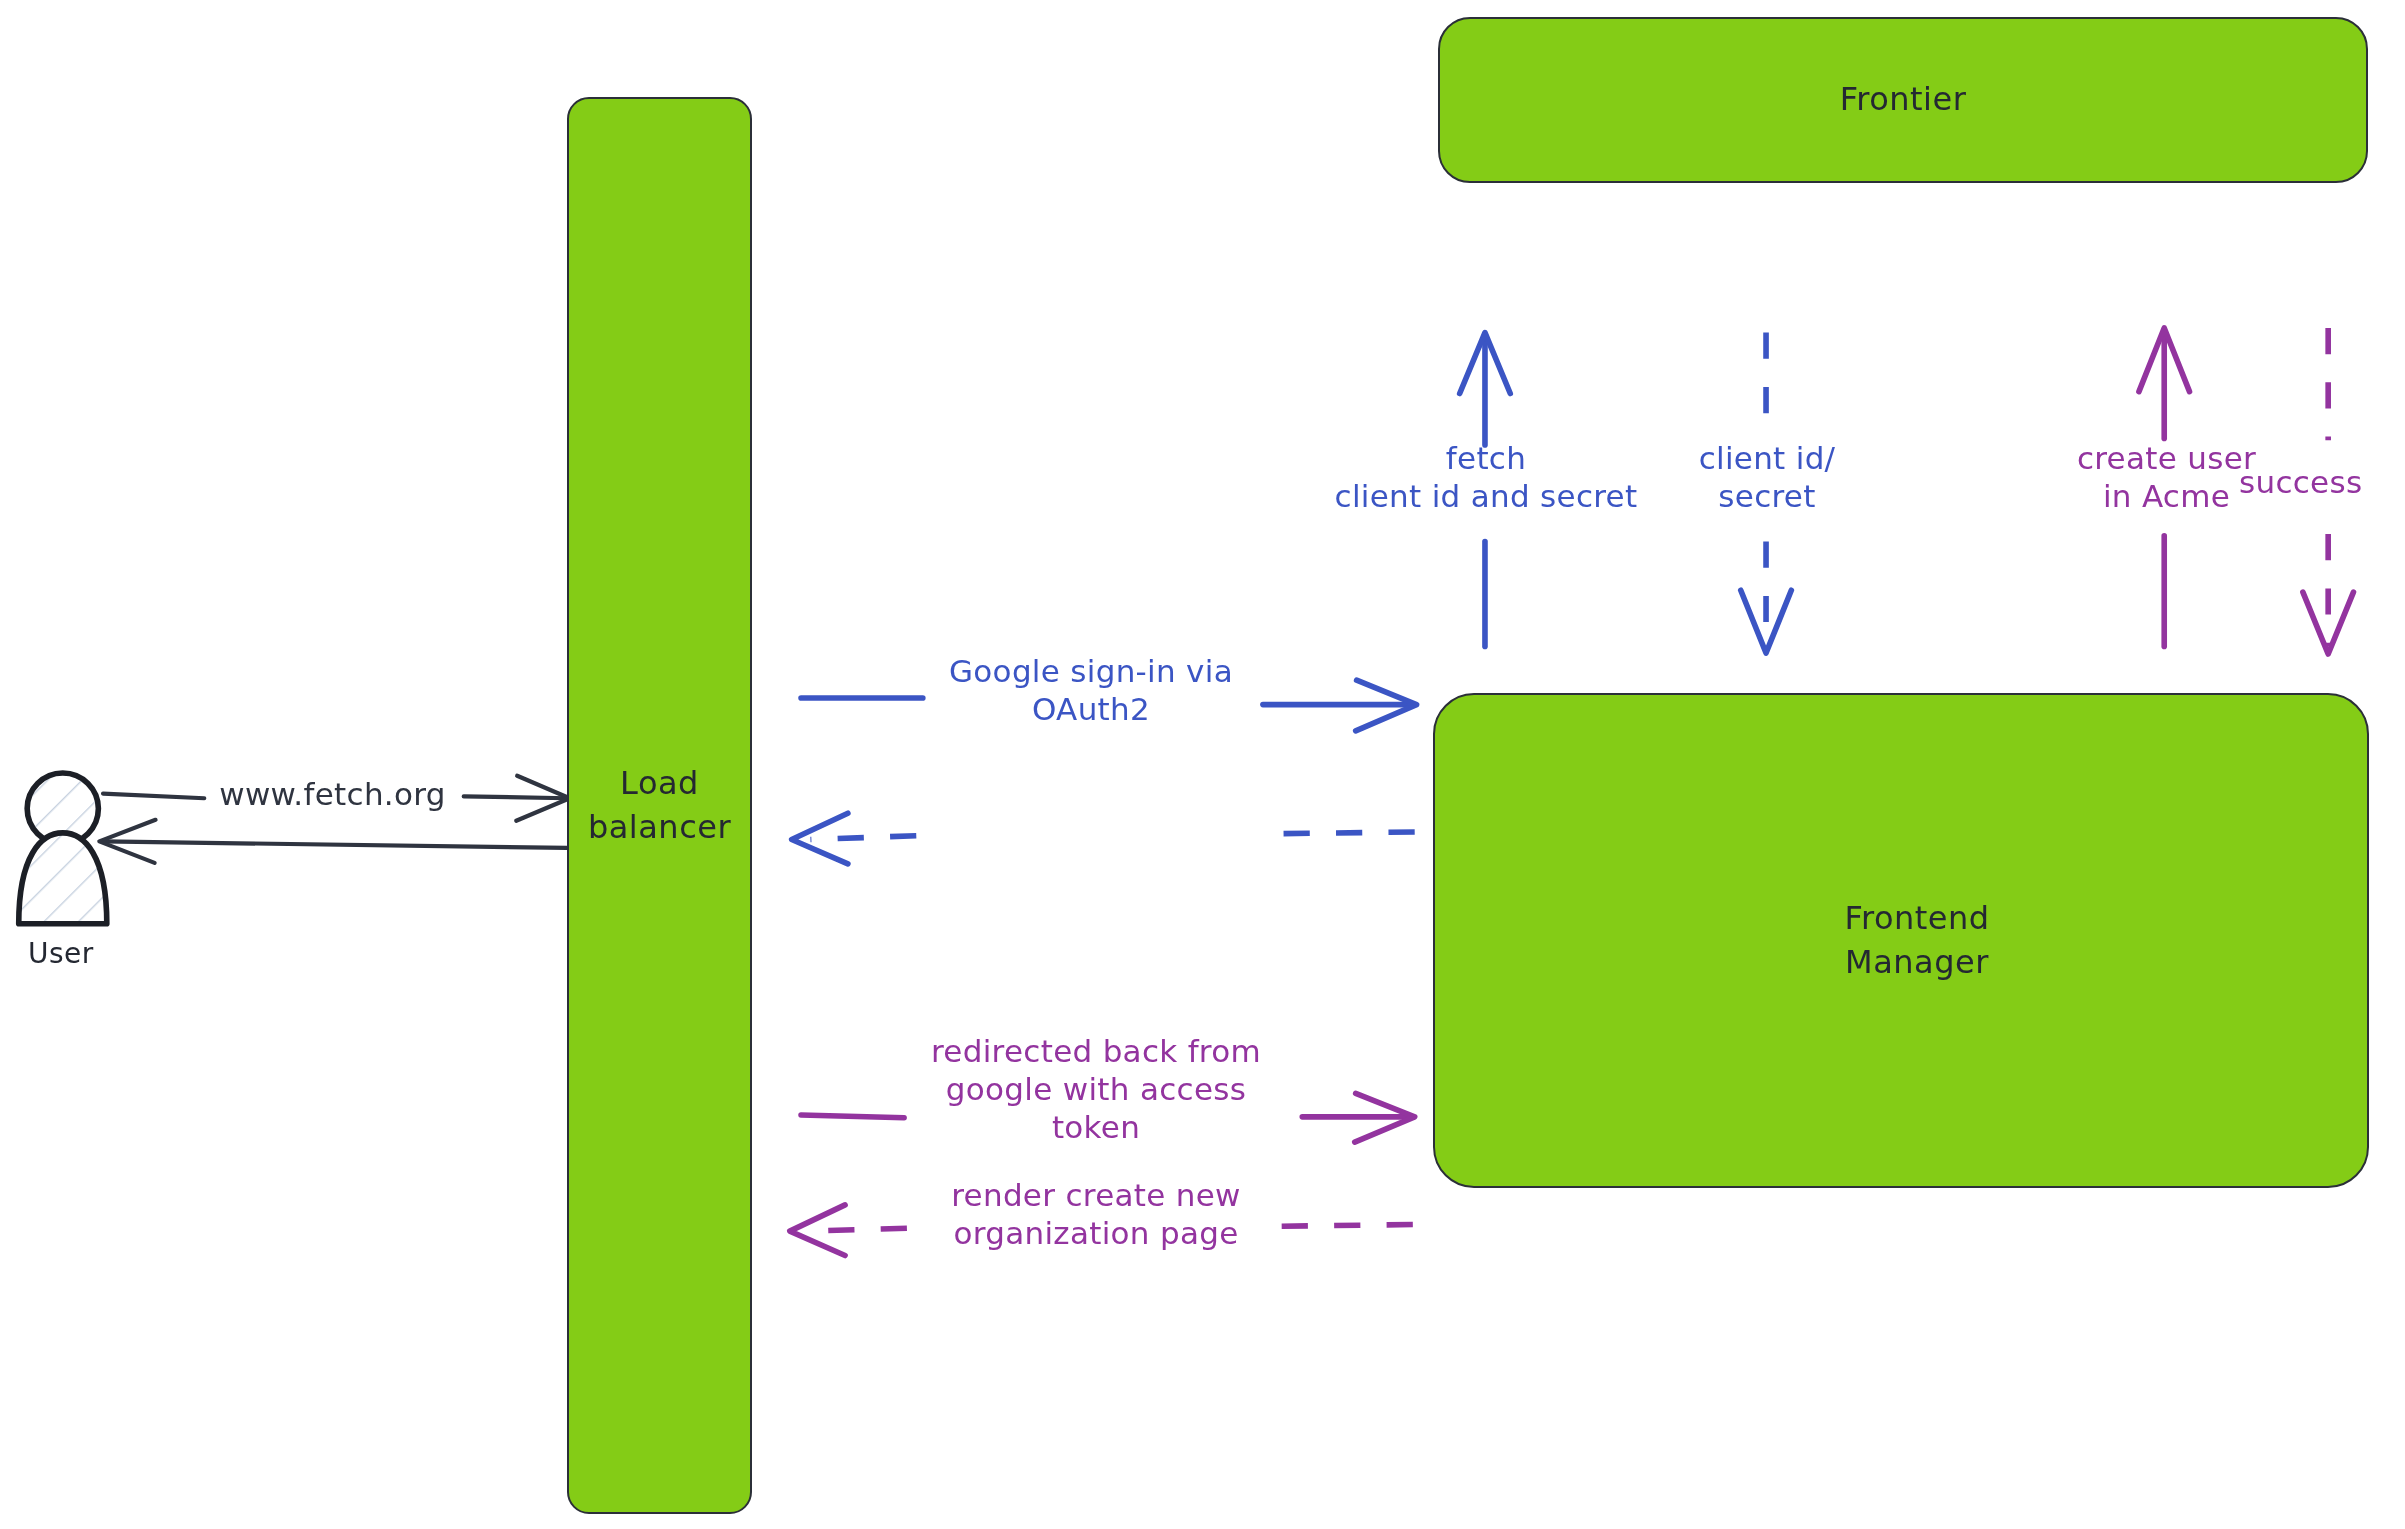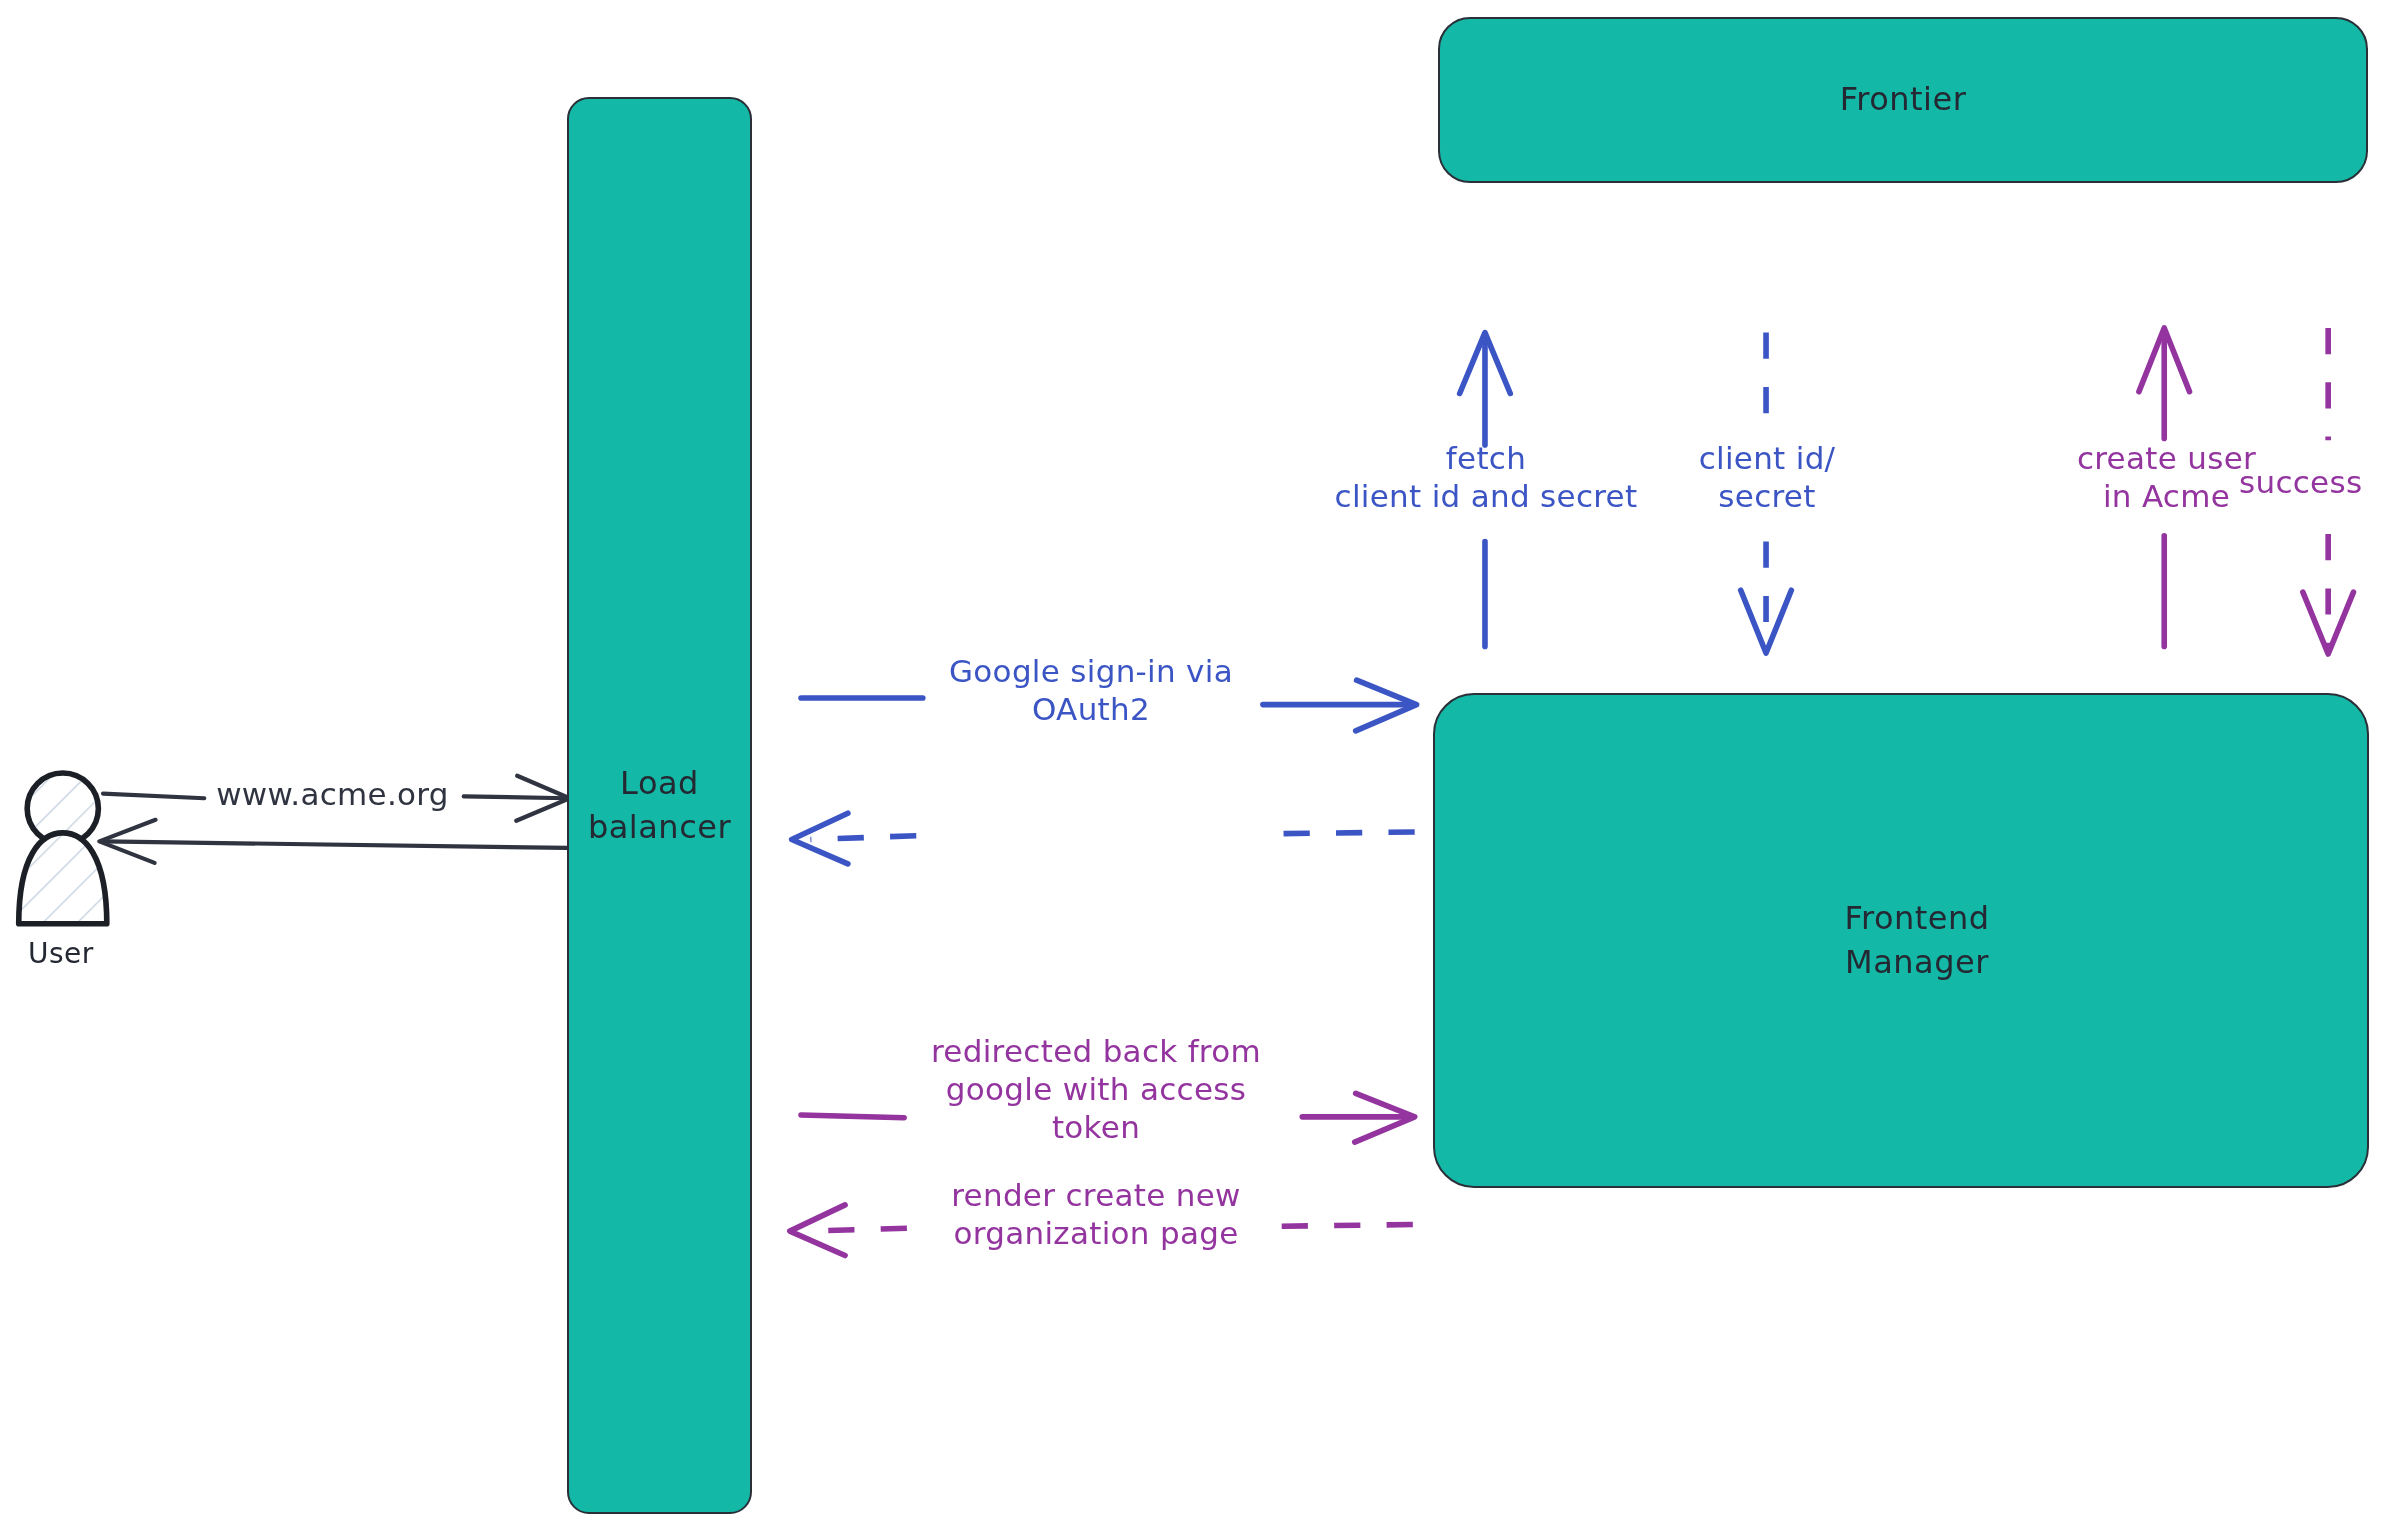--- a/index.html
+++ b/index.html
@@ -23,21 +23,21 @@
     left: 0;
     top: 0;
     width: 2405px;
     height: 1530px;
     overflow: visible;
   }
   .node-box {
     position: absolute;
     box-sizing: border-box;
     border: 2.8px solid #2b2f38;
-    background: #14b8a6;
+    background: #84cc16;
     display: flex;
     align-items: center;
     justify-content: center;
   }
   .node-label {
     font-family: "DejaVu Sans", sans-serif;
     font-size: 32px;
     color: #242832;
     text-align: center;
     line-height: 1.35;
@@ -152,21 +152,21 @@
     <div class="node-label">Frontier</div>
   </div>
 
   <div class="node-box" style="left:1433px; top:693px; width:936px; height:495px; border-radius:41px;padding-left:32px;">
     <div class="node-label">Frontend
 Manager</div>
   </div>
 
   <div class="actor-label" style="left:28px; top:937px;">User</div>
 
-  <div class="edge-label dark" style="left:192px; top:776px; width:281px;">www.acme.org</div>
+  <div class="edge-label dark" style="left:192px; top:776px; width:281px;">www.fetch.org</div>
 
   <div class="edge-label blue" style="left:913px; top:653px; width:356px;">Google sign-in via
 OAuth2</div>
 
 
   <div class="edge-label purple" style="left:885px; top:1033px; width:422px;">redirected back from
 google with access
 token</div>
 
   <div class="edge-label blue" style="left:1294px; top:440px; width:384px;">fetch

